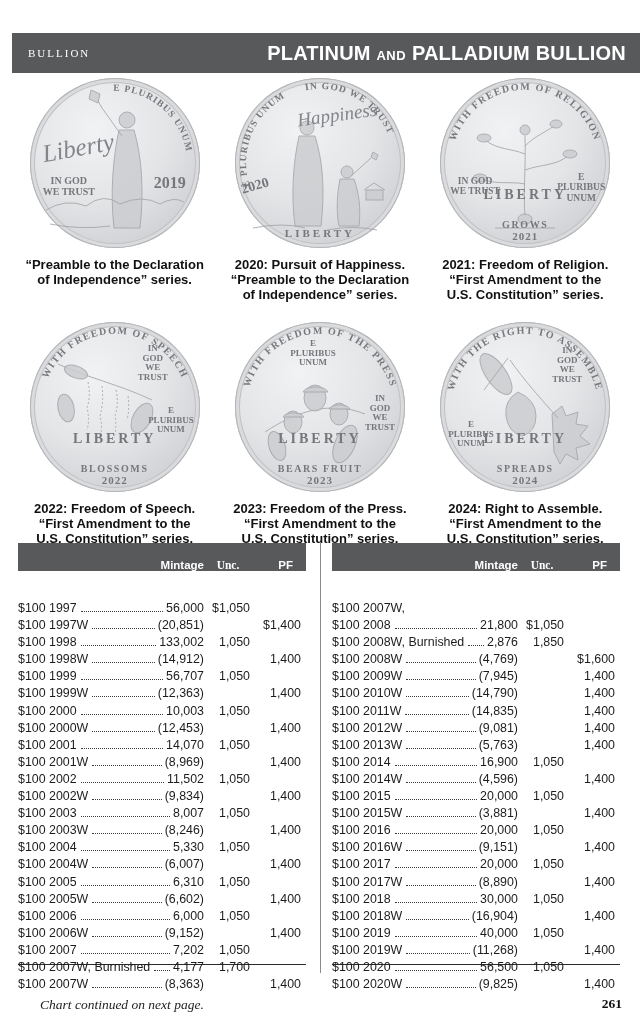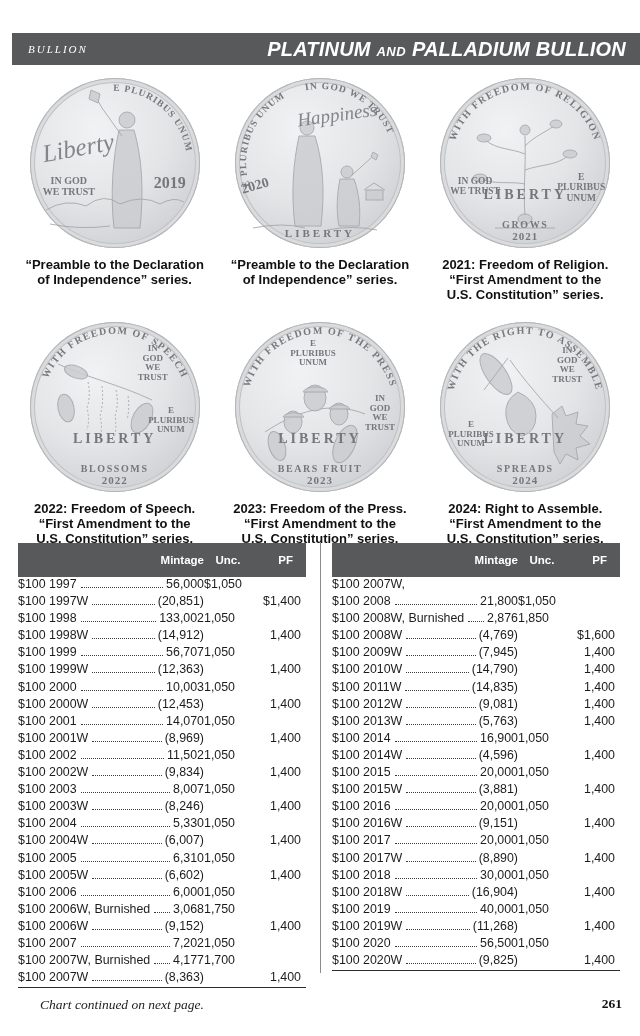--- a/index.html
+++ b/index.html
@@ -1,22 +1,22 @@
 <!DOCTYPE html>
 <html><head>
 <meta charset="utf-8">
 <style>
   html,body{margin:0;padding:0;background:#e9e9e9;}
   .page{position:relative;width:640px;height:1036px;background:#ffffff;overflow:hidden;
         font-family:"Liberation Sans",sans-serif;color:#1c1c1c;}
 
   
-  .runbar{position:absolute;top:33px;left:12px;right:0;height:32px;background:#58595b;
+  .runbar{position:absolute;top:33px;left:12px;right:0;height:40px;background:#58595b;
           display:flex;align-items:center;justify-content:space-between;
-          padding:0 14px 0 16px;box-sizing:border-box;font-style:italic;}
+          padding:0 14px 0 16px;box-sizing:border-box;}
   .runhead{color:#fff;font-family:"Liberation Serif",serif;font-size:11px;letter-spacing:2px;}
   .runtitle{color:#fff;font-weight:700;font-size:20px;letter-spacing:.2px;white-space:nowrap;}
   .runtitle .small{font-size:13px;letter-spacing:.5px;}
 
   
   .coins-row{position:absolute;left:12px;width:616px;display:flex;}
   .row1{top:78px;} .row2{top:322px;}
   .cell{flex:0 0 205.3px;display:flex;flex-direction:column;align-items:center;}
   .coin{position:relative;width:170px;height:170px;border-radius:50%;
         background:radial-gradient(circle at 38% 30%, #f1f2f3 0%, #e4e5e7 45%, #d4d5d8 72%, #c5c6c9 100%);
@@ -35,33 +35,33 @@
   .coin-bottom .b2{font-size:10px;letter-spacing:1.6px;margin-top:16px;}
   .coin-bottom .b3{font-size:11px;letter-spacing:1px;}
   .art{stroke:#a2a4a8;stroke-width:1;fill:#cbcdd0;opacity:.85;}
   .artline{stroke:#a2a4a8;stroke-width:1;fill:none;opacity:.85;}
   .cap{margin-top:9px;text-align:center;font-weight:700;font-size:13px;line-height:15px;color:#111;}
 
   
   .ptable{position:absolute;top:543px;width:288px;border-bottom:1.5px solid #2b2b2b;}
   .ptable.left{left:18px;} .ptable.right{left:332px;}
   .tdivider{position:absolute;top:543px;left:320px;width:1px;height:430px;background:#8b8b8b;}
-  .thead{display:flex;align-items:center;height:34px;background:#58595b;color:#fff;
+  .thead{display:flex;align-items:flex-end;height:28px;background:#58595b;color:#fff;
          font-weight:700;font-size:11.5px;}
   .h-sp{flex:1;}
   .h-mint{text-align:right;}
-  .h-unc{width:48px;text-align:center;}
+  .h-unc{width:48px;text-align:center;font-family:Liberation Serif, serif;}
   .h-pf{width:54px;text-align:right;padding-right:13px;box-sizing:border-box;}
   .trow{display:flex;align-items:baseline;height:17.1px;font-size:12.4px;}
   .trow.indent .titem{padding-left:13px;}
   .itemdots{flex:1;display:flex;align-items:baseline;min-width:0;}
-  .titem{white-space:nowrap;}
+  .titem{white-space:nowrap;margin-top:30px;}
   .dots{flex:1;margin:0 3px 3px 4px;border-bottom:1.7px dotted #3a3a3a;}
   .tmint{white-space:nowrap;}
-  .tunc{width:48px;text-align:left;padding-right:2px;box-sizing:border-box;}
+  .tunc{width:48px;text-align:right;padding-right:2px;box-sizing:border-box;}
   .tpf{width:54px;text-align:right;padding-right:5px;box-sizing:border-box;}
   .tpf.dash{text-align:center;padding-right:0;}
 
   
   .footnote{position:absolute;left:40px;top:997px;font-family:"Liberation Serif",serif;
             font-style:italic;font-size:13.5px;color:#222;}
   .pagenum{position:absolute;right:18px;top:996px;font-family:"Liberation Serif",serif;
            font-weight:700;font-size:13.5px;color:#111;}
 </style>
 </head>
@@ -121,20 +121,21 @@
             <path class="artline" d="M18,150 q30,-6 52,0 M92,152 q26,-5 50,0"></path>
           </g>
           <text class="arc tight"><textPath href="#arc1" startOffset="1%">E PLURIBUS UNUM</textPath></text>
           <text class="arc tight"><textPath href="#arc1" startOffset="52%">IN GOD WE TRUST</textPath></text>
         </svg>
         <div class="e-script" style="left:62px;top:26px;font-size:19px;transform:rotate(-8deg);">Happiness</div>
         <div class="engr" style="left:6px;top:100px;font-size:14px;transform:rotate(-16deg);">2020</div>
         <div class="engr" style="left:0;right:0;bottom:8px;font-size:11px;letter-spacing:3px;">LIBERTY</div>
       </div>
       <div class="cap">
+        <div>2020: Pursuit of Happiness.</div>
         <div>“Preamble to the Declaration</div>
         <div>of Independence” series.</div>
       </div>
     </div>
 
     <div class="cell">
       <div class="coin">
         <svg class="coinsvg" viewBox="0 0 170 170">
           <defs>
               <path id="arc2" d="M12.3,91.4 A73,73 0 1 1 157.7,91.4"></path>
@@ -460,29 +461,20 @@
           <span class="itemdots">
             <span class="titem">$100 2006</span>
             <span class="dots"></span>
             <span class="tmint">6,000</span>
           </span>
           <span class="tunc">1,050</span>
           <span class="tpf"></span>
         </div>
         <div class="trow">
           <span class="itemdots">
-            <span class="titem">$100 2006W, Burnished</span>
-            <span class="dots"></span>
-            <span class="tmint">3,068</span>
-          </span>
-          <span class="tunc">1,750</span>
-          <span class="tpf"></span>
-        </div>
-        <div class="trow">
-          <span class="itemdots">
             <span class="titem">$100 2006W</span>
             <span class="dots"></span>
             <span class="tmint">(9,152)</span>
           </span>
           <span class="tunc"></span>
           <span class="tpf">1,400</span>
         </div>
         <div class="trow">
           <span class="itemdots">
             <span class="titem">$100 2007</span>

